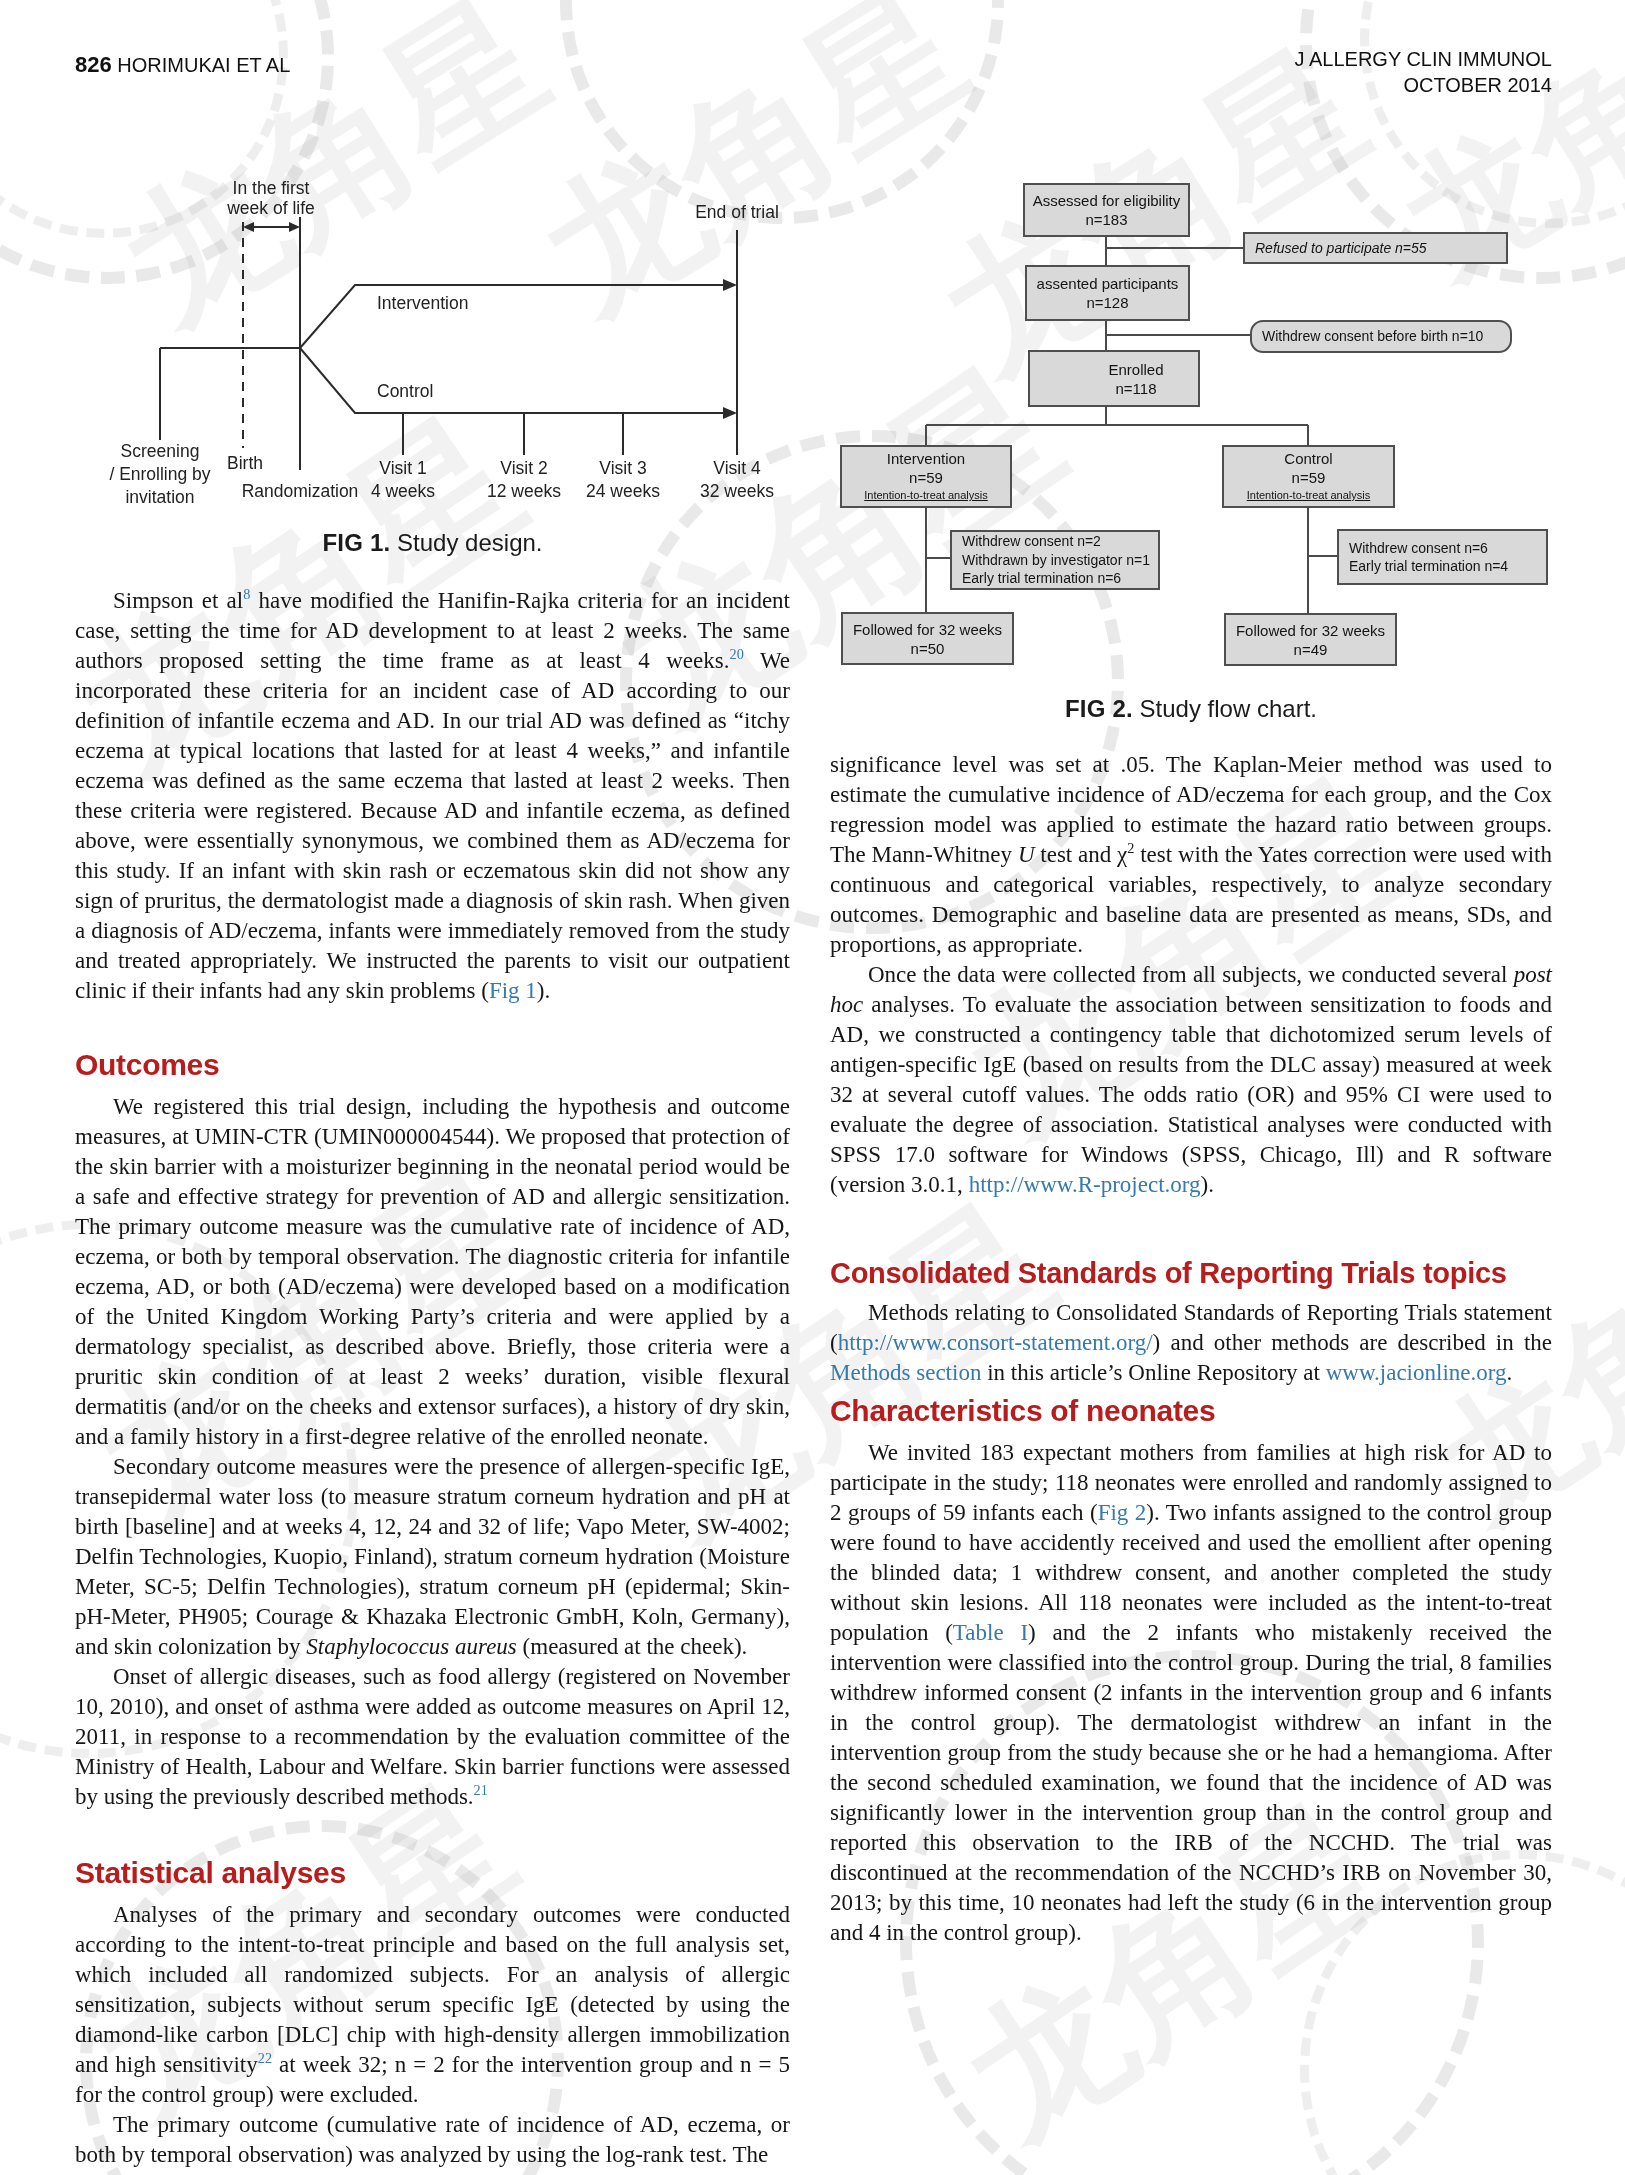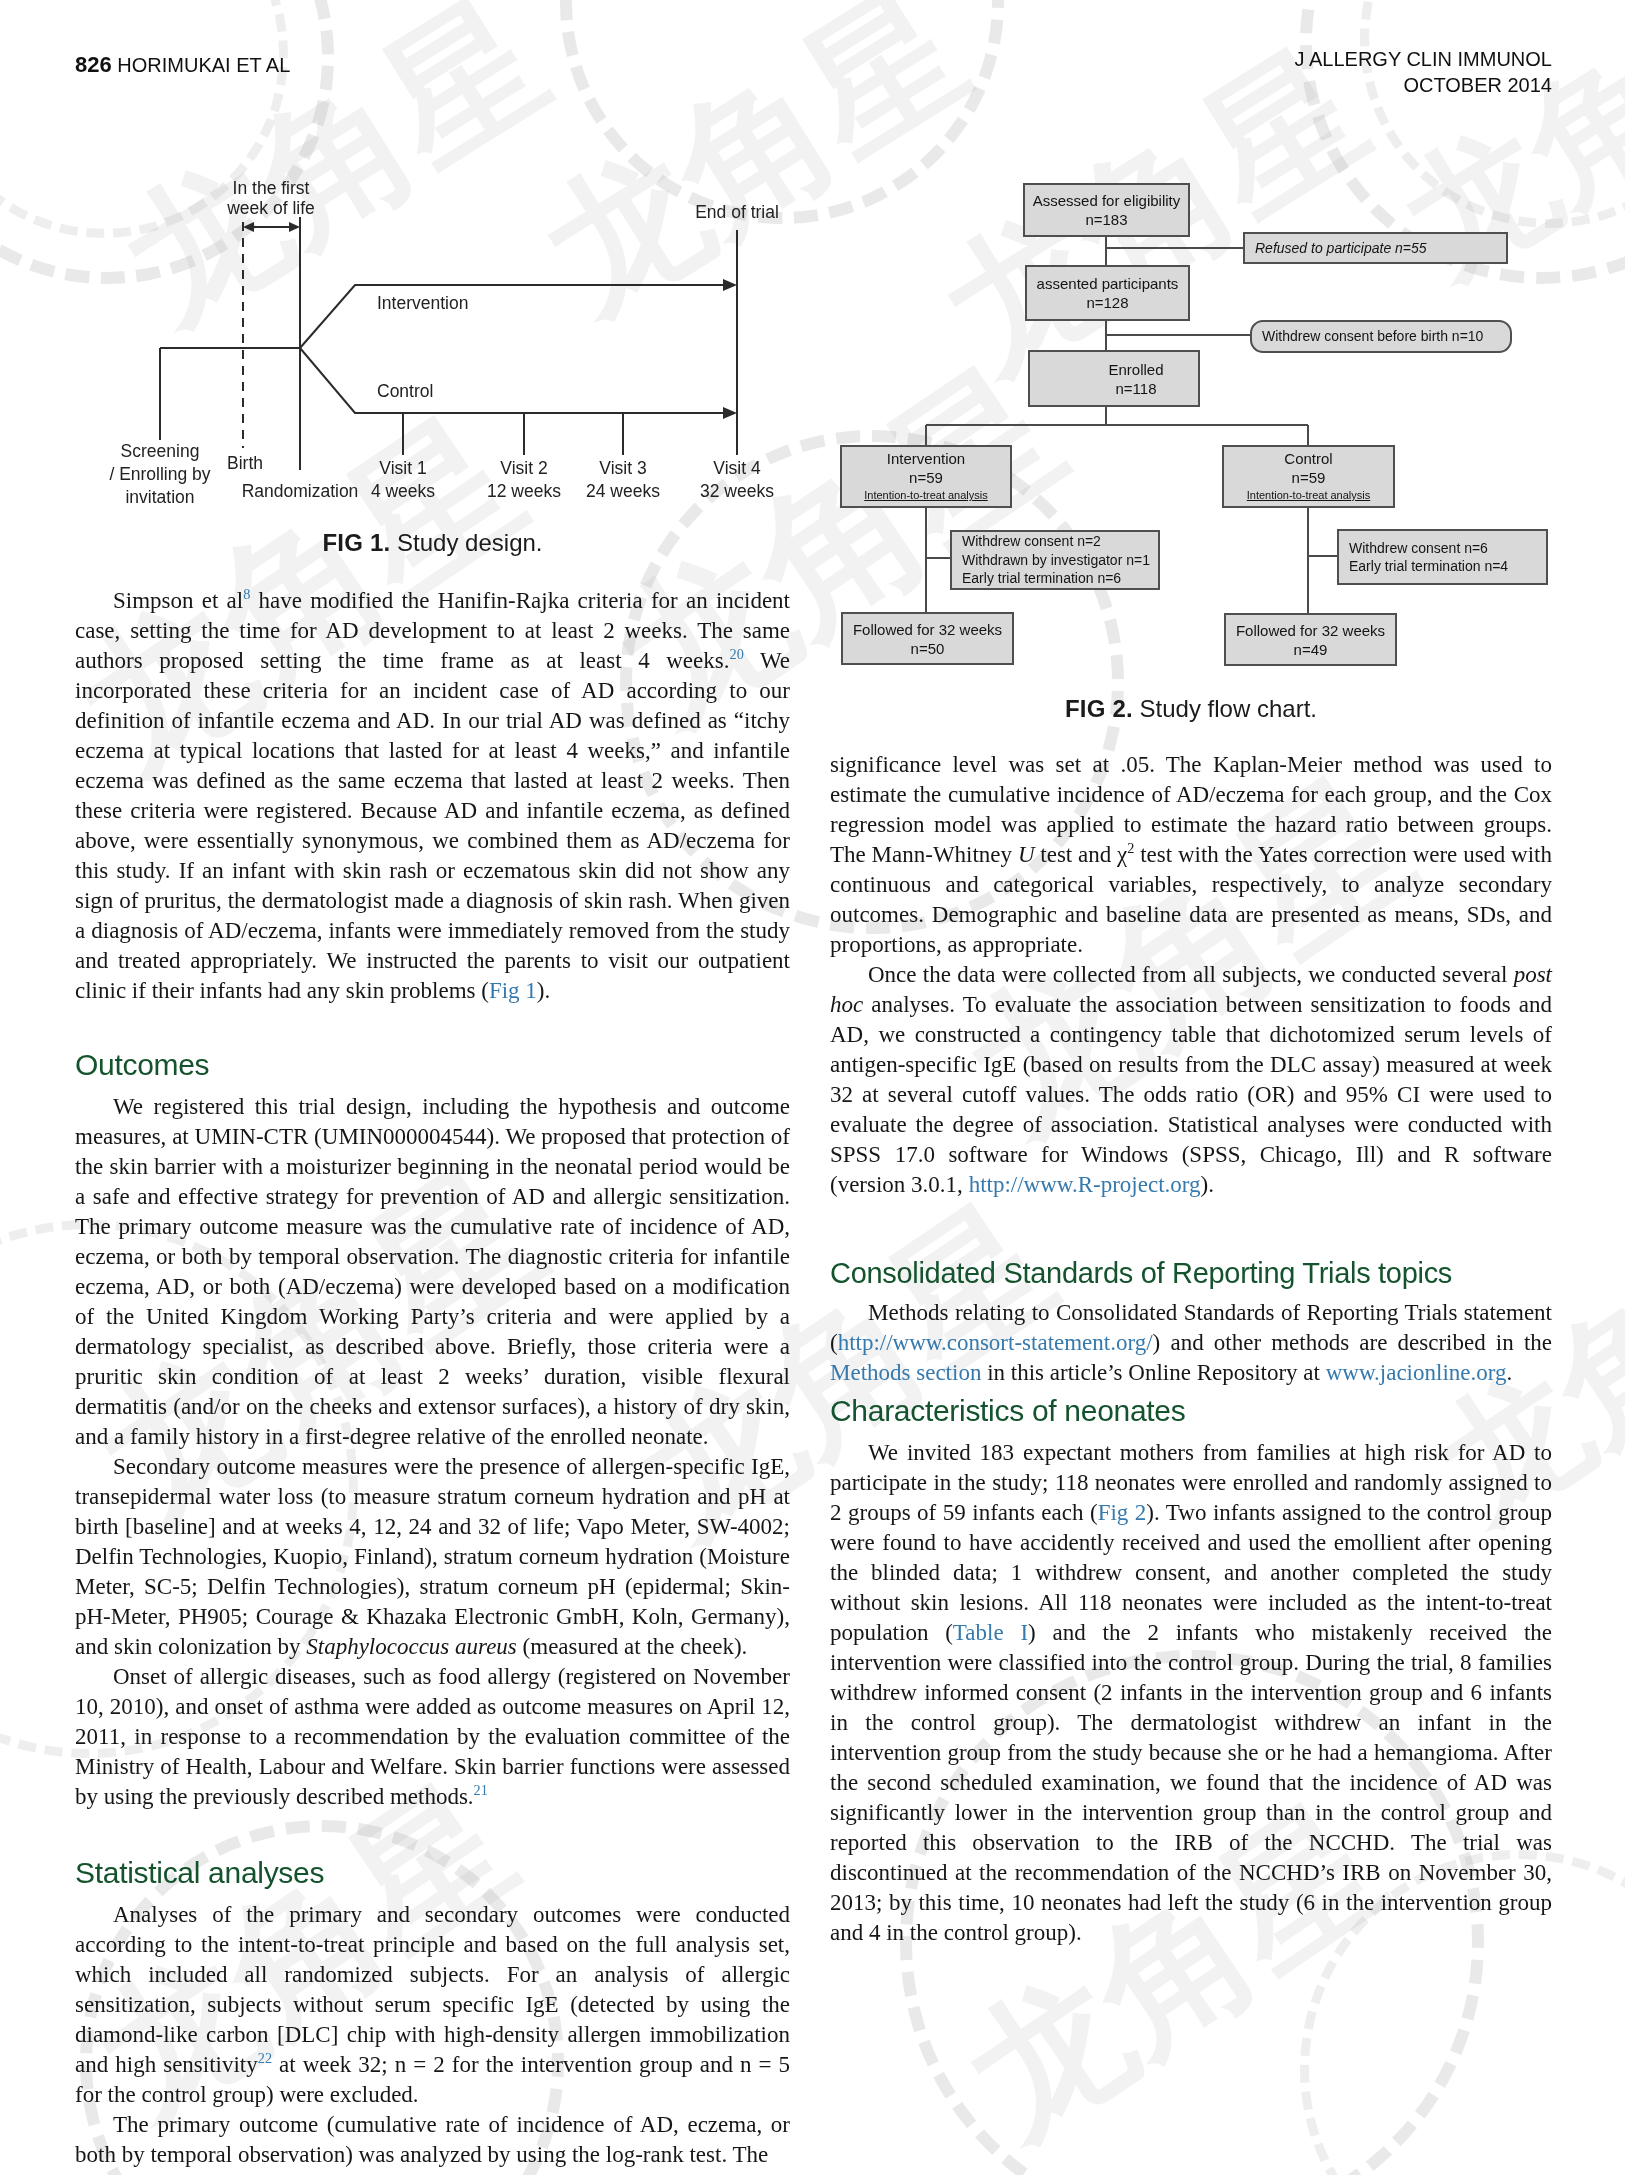--- a/index.html
+++ b/index.html
@@ -24,22 +24,22 @@
   .header .left{position:absolute;left:0;top:6px;}
   .header .left b{font-size:22px;}
   .header .right{position:absolute;right:0;top:0;text-align:right;line-height:26px;}
   
   .col{position:absolute;top:110px;font-size:23px;line-height:30px;text-align:justify;}
   .col-left{left:75px;width:715px;}
   .col-right{left:830px;width:722px;top:120px;}
   .para{margin:0;text-indent:38px;}
   .para.noindent{text-indent:0;}
   .sec-h{
-    font-family:"Liberation Sans", sans-serif;font-weight:normal;font-size:30px;
-    line-height:34px;text-indent:0;text-align:left;color:#14532d;letter-spacing:-0.3px;
+    font-family:"Liberation Sans", sans-serif;font-weight:bold;font-size:30px;
+    line-height:34px;text-indent:0;text-align:left;color:#b91c1c;letter-spacing:-0.3px;
   }
   .seg-link{color:#3579ad;}
   .seg-suplink{color:#3579ad;font-size:0.62em;vertical-align:super;line-height:0;}
   .seg-sup{font-size:0.62em;vertical-align:super;line-height:0;}
   .seg-i{font-style:italic;}
   
   .fig-caption{
     font-family:"Liberation Sans", sans-serif;font-size:24px;text-align:center;
     text-indent:0;color:#1b1b1b;
   }

